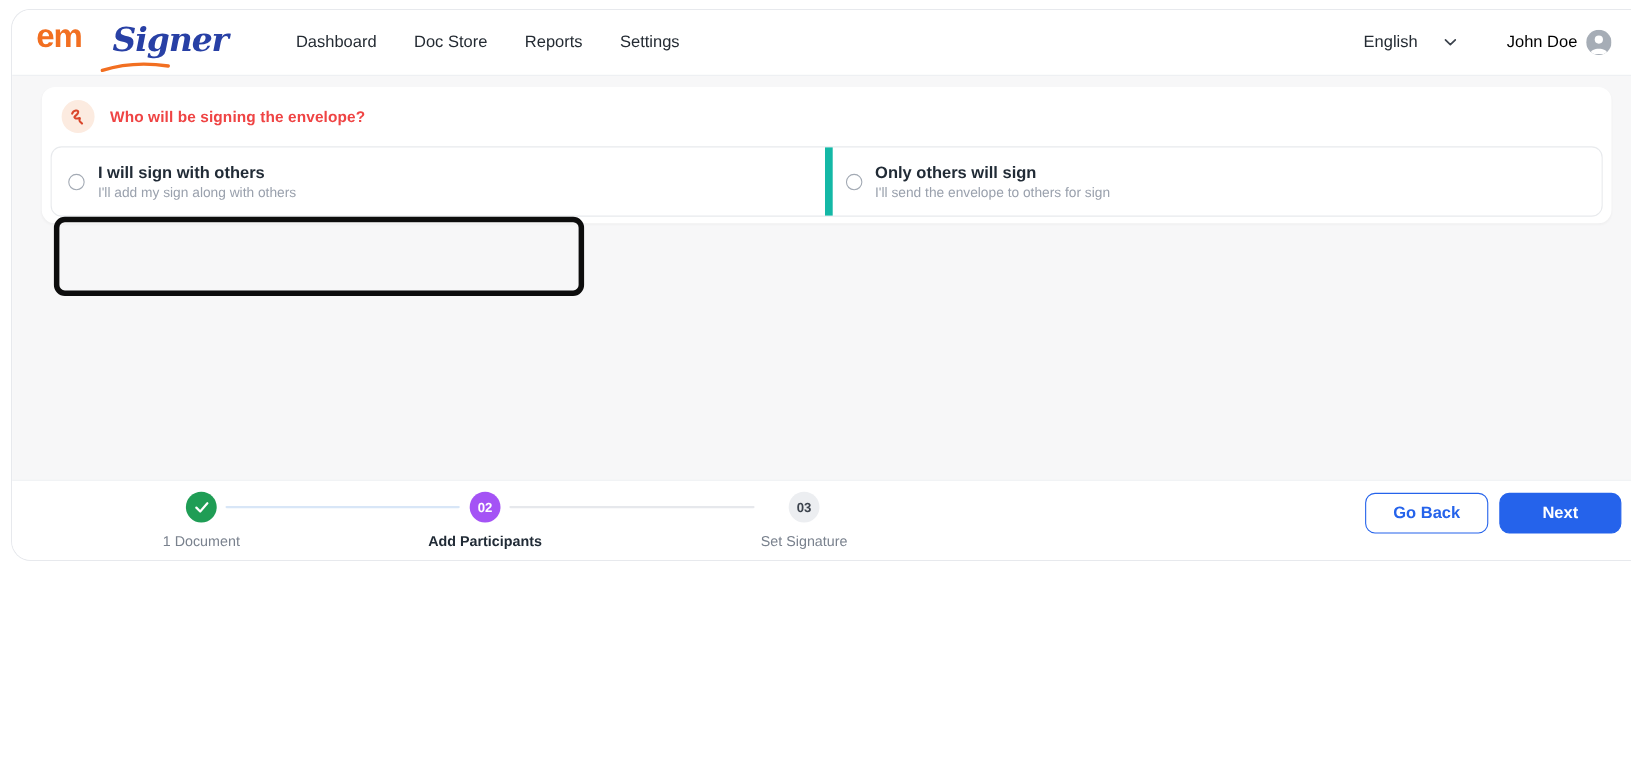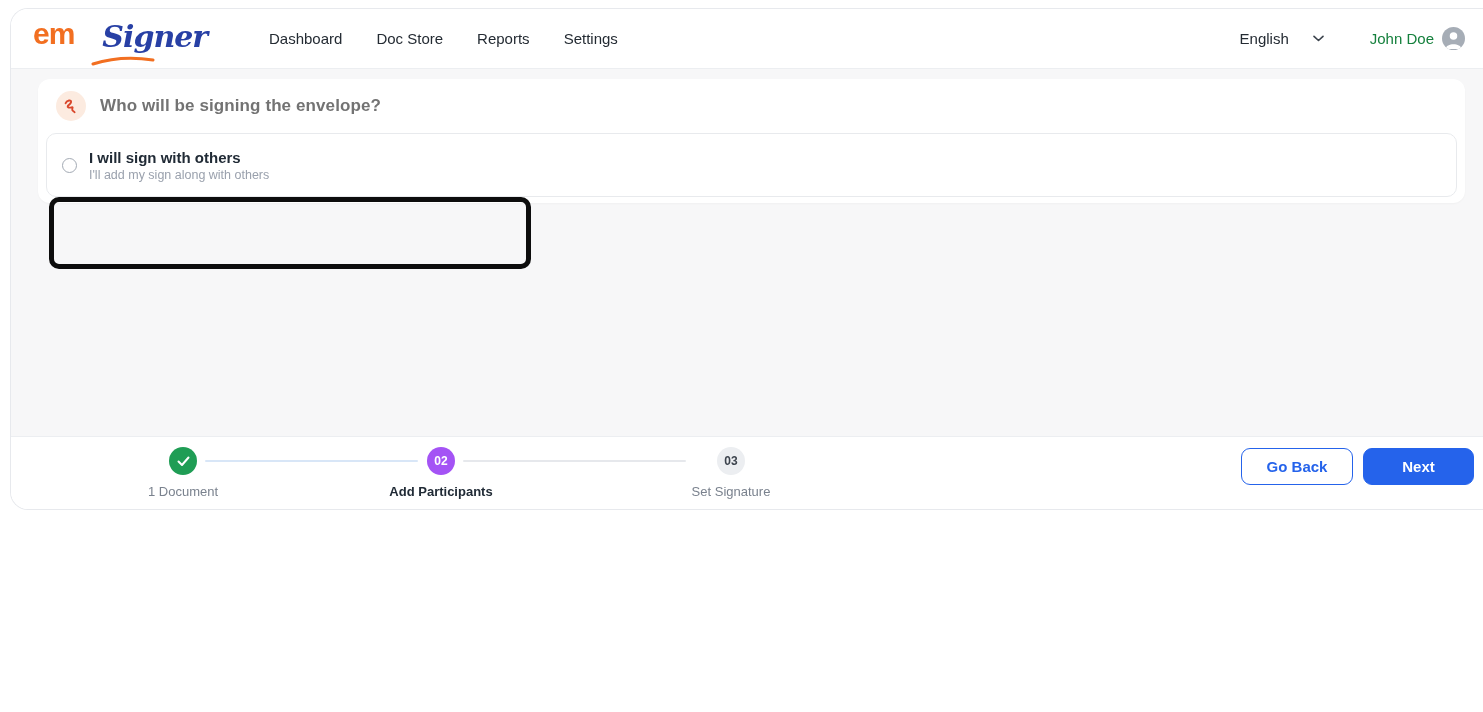--- a/index.html
+++ b/index.html
@@ -17,31 +17,31 @@
     display:flex; align-items:center; position:relative; flex:0 0 auto; }
   .logo { position:absolute; left:22px; top:8px; display:flex; align-items:flex-start; cursor:pointer; }
   .logo-em { color:#f26f21; font-weight:bold; font-size:30px; letter-spacing:-1px; }
   .logo-signer { color:#2840a5; font-size:30px; font-weight:bold; font-style:italic;
     font-family:"DejaVu Serif", serif; letter-spacing:-1px; position:relative; top:2px;margin-left:28px; }
   .logo-swoosh { position:absolute; left:58px; top:38px; }
   .nav { position:absolute; left:258px; display:flex; gap:34px; }
   .nav-item { font-size:15px; color:#242b33; font-weight:500; cursor:pointer; white-space:nowrap; }
   .header-right { position:absolute; right:18px; display:flex; align-items:center; gap:46px; }
   .lang { display:flex; align-items:center; gap:24px; font-size:15px; color:#242b33; cursor:pointer; }
-  .user { display:flex; align-items:center; gap:8px; font-size:15px; color:#15803d; cursor:pointer; }
+  .user { display:flex; align-items:center; gap:8px; font-size:15px; color:#000000; cursor:pointer; }
 
   
   .main { flex:1 1 auto; background:#f7f7f8; position:relative; }
   .question-card { position:absolute; left:27px; right:18px; top:10px;
     background:#ffffff; border-radius:12px; padding-bottom:6px;
     box-shadow:0 1px 2px rgba(20,25,40,0.03); }
   .q-title-row { height:54px; display:flex; align-items:center; padding-left:18px; gap:14px; }
   .q-icon { width:30px; height:30px; border-radius:50%; background:#fcebe0;
     display:flex; align-items:center; justify-content:center; flex:0 0 auto; }
-  .q-title { font-size:17px; font-weight:bold; color:#737373; letter-spacing:.1px; }
+  .q-title { font-size:14px; font-weight:bold; color:#ef4444; letter-spacing:.1px; }
 
   .options-row { margin:0 8px; border:1px solid #e8eaed; border-radius:10px;
     display:flex; background:#ffffff; height:64px; }
   .option { flex:1 1 0; display:flex; align-items:center; gap:12px; padding:0 10px 0 15px; cursor:pointer; }
   .option + .option { border-left:7px solid #14b8a6;padding-left:12px; }
   .radio { width:15px; height:15px; border-radius:50%; border:1.6px solid #a3aab4;
     background:#ffffff; flex:0 0 auto; cursor:pointer; }
   .opt-text { display:flex; flex-direction:column; gap:2px; }
   .opt-title { font-size:15px; font-weight:bold; color:#212b36; }
   .opt-sub { font-size:12.5px; color:#9aa1ad; }
@@ -131,20 +131,27 @@
         </div>
 
         <div class="options-row">
           <div class="option">
             <span class="radio"></span>
             <span class="opt-text">
               <span class="opt-title">I will sign with others</span>
               <span class="opt-sub">I'll add my sign along with others</span>
             </span>
           </div>
+          <div class="option">
+            <span class="radio"></span>
+            <span class="opt-text">
+              <span class="opt-title">Only others will sign</span>
+              <span class="opt-sub">I'll send the envelope to others for sign</span>
+            </span>
+          </div>
         </div>
       </div>
 
       <div class="highlight-box"></div>
     </div>
 
     <div class="footer">
       <div class="connector c1"></div>
       <div class="connector c2"></div>
 

